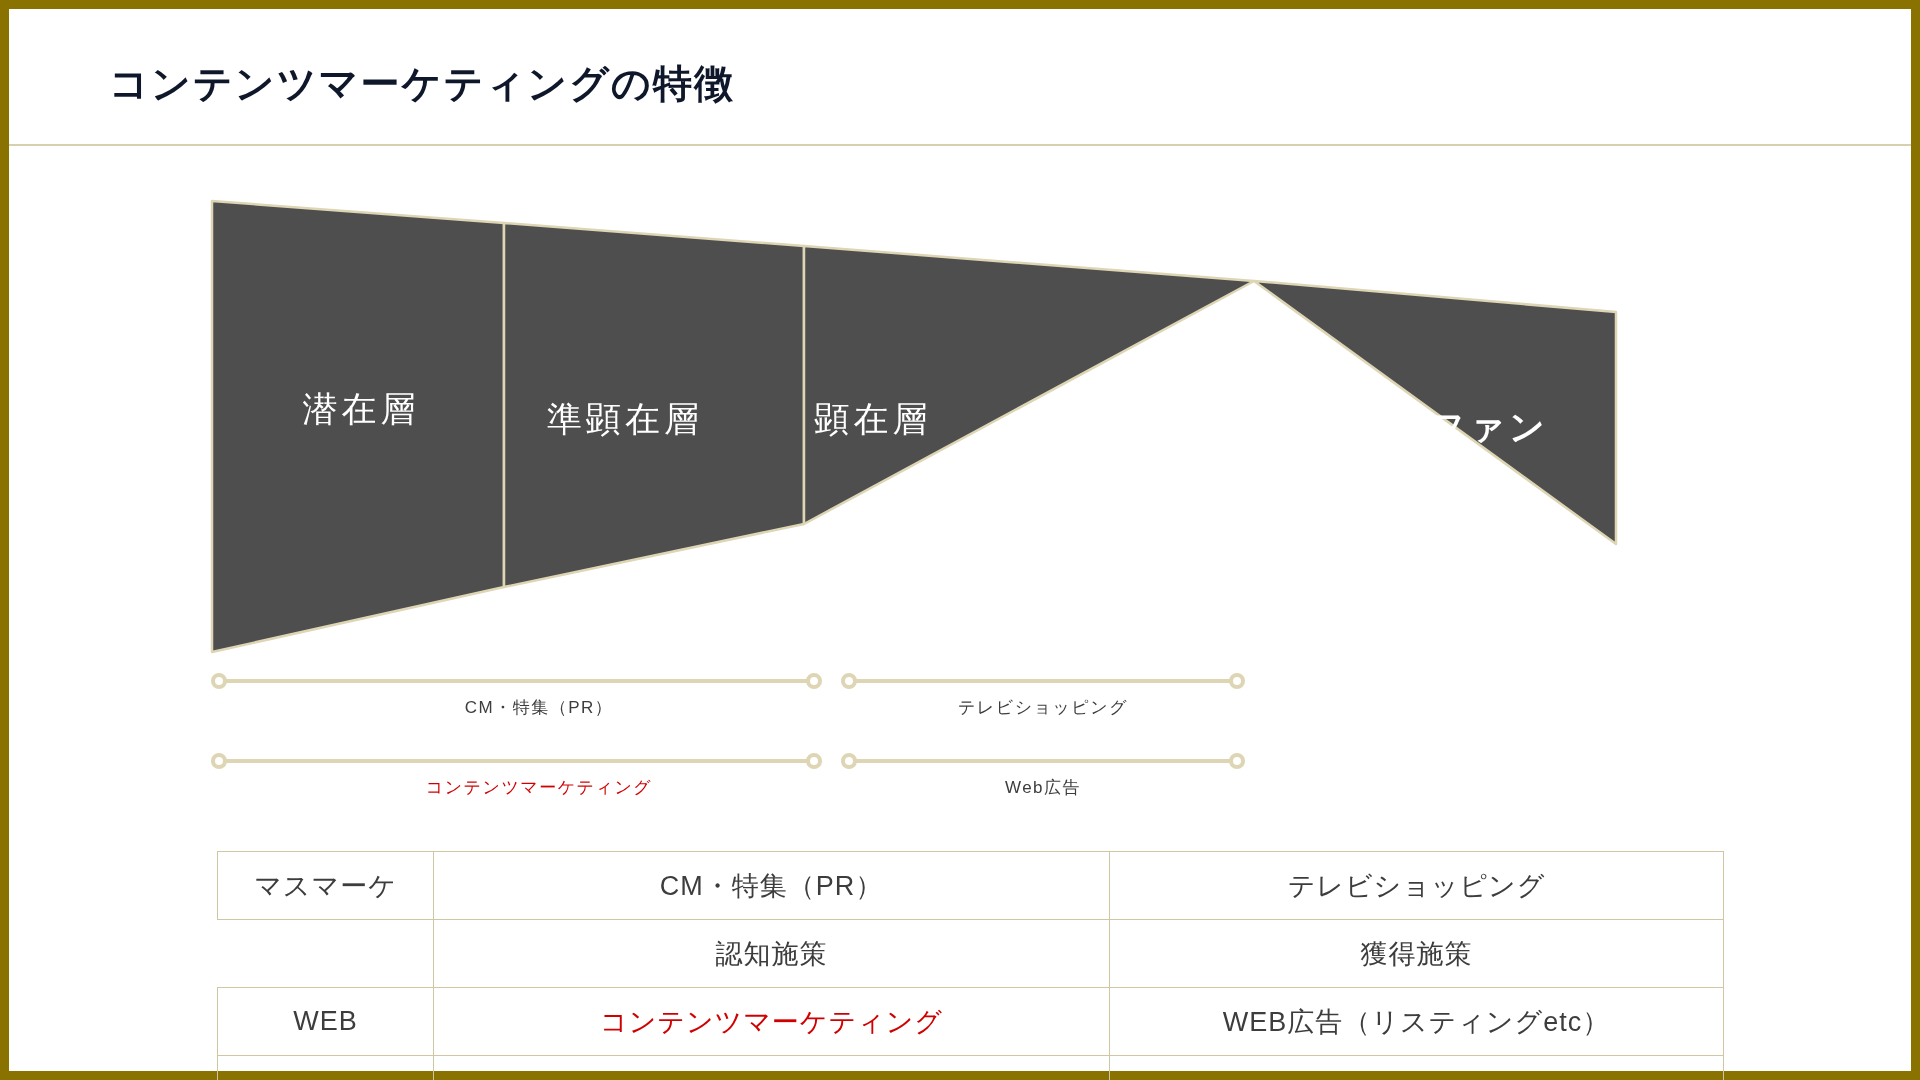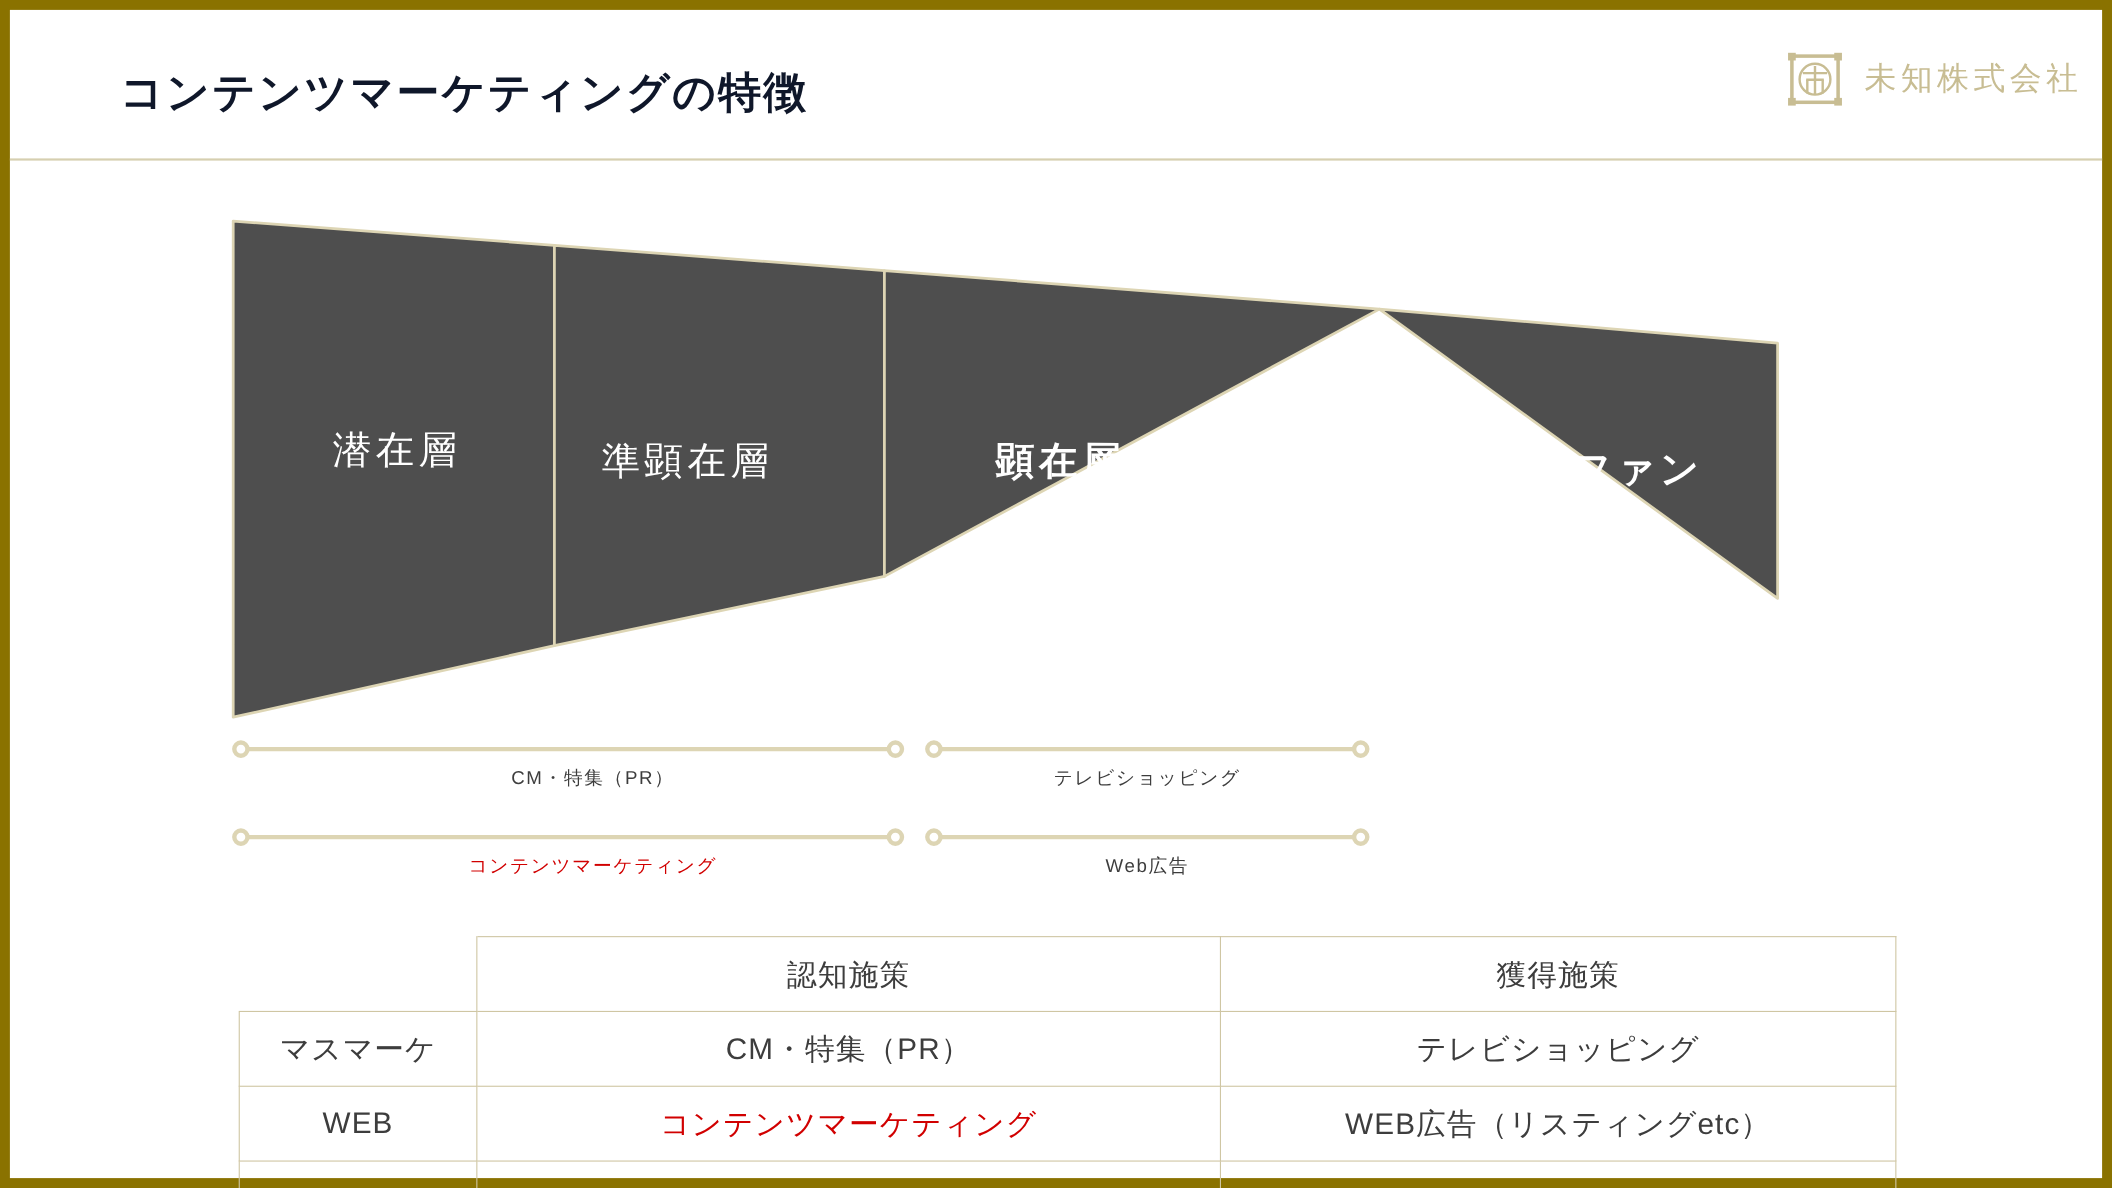--- a/index.html
+++ b/index.html
@@ -112,42 +112,20 @@
   #metrics-table tr.spacer td { height: 40px; border-bottom-color: #cfc6a3; border-top-color: transparent; }
 </style>
 </head>
 <body>
 
 <div id="slide">
 
   <div id="header">
     <div id="page-title">コンテンツマーケティングの特徴</div>
 
-    <div id="brand">
-      <svg id="brand-mark" viewBox="0 0 54 54">
-        <g fill="none" stroke="#c8bd93" stroke-width="3.2">
-          <rect x="6" y="6" width="42" height="42"></rect>
-        </g>
-        <g fill="#c8bd93">
-          <rect x="2.5" y="3" width="7" height="7"></rect>
-          <rect x="44.5" y="3" width="7" height="7"></rect>
-          <rect x="2.5" y="44" width="7" height="7"></rect>
-          <rect x="44.5" y="44" width="7" height="7"></rect>
-        </g>
-        <circle cx="27" cy="27" r="14" fill="none" stroke="#c8bd93" stroke-width="2.2"></circle>
-        <g stroke="#c8bd93" stroke-width="2.2" fill="none">
-          <line x1="16" y1="21.5" x2="38" y2="21.5"></line>
-          <line x1="19" y1="27.5" x2="35" y2="27.5"></line>
-          <line x1="20" y1="27.5" x2="20" y2="40"></line>
-          <line x1="34" y1="27.5" x2="34" y2="40"></line>
-          <line x1="27" y1="15" x2="27" y2="41"></line>
-        </g>
-      </svg>
-      <div id="brand-name">未知株式会社</div>
-    </div>
 
     <div id="header-divider"></div>
   </div>
 
   <svg id="funnel" viewBox="0 0 1902 1062">
 
     <g>
       <polygon points="203,192 495,214 495,578 203,643" fill="#4e4e4e" stroke="#ddd5b4" stroke-width="2.5" stroke-linejoin="round"></polygon>
       <polygon points="495,214 795,237 795,515 495,578" fill="#4e4e4e" stroke="#ddd5b4" stroke-width="2.5" stroke-linejoin="round"></polygon>
       <polygon points="795,237 1245,272 1245,272 795,515" fill="#4e4e4e" stroke="#ddd5b4" stroke-width="2.5" stroke-linejoin="round"></polygon>
@@ -173,39 +151,39 @@
     <g fill="#ffffff" stroke="#ddd5b4" stroke-width="4">
       <circle cx="210" cy="752" r="6"></circle>
         <circle cx="805" cy="752" r="6"></circle>
       <circle cx="840" cy="752" r="6"></circle>
         <circle cx="1228" cy="752" r="6"></circle>
     </g>
   </svg>
 
   <div class="funnel-label" style="left:352px; top:400px;">潜在層</div>
   <div class="funnel-label" style="left:616px; top:410px;">準顕在層</div>
-  <div class="funnel-label" style="left:955px; top:410px;font-weight:bold;">顕在層</div>
+  <div class="funnel-label" style="left:864px; top:410px;">顕在層</div>
   <div class="funnel-label" style="left:1480px; top:418px;font-weight:bold;">ファン</div>
 
   <div class="bracket-label" style="left:530px; top:687px;">CM・特集（PR）</div>
   <div class="bracket-label" style="left:1034px; top:687px;">テレビショッピング</div>
   <div class="bracket-label accent" style="left:530px; top:767px;">コンテンツマーケティング</div>
   <div class="bracket-label" style="left:1034px; top:767px;">Web広告</div>
 
   <table id="metrics-table">
     <tbody>
       <tr>
+        <td class="col-label">マスマーケ</td>
+        <td class="col-a">CM・特集（PR）</td>
+        <td class="col-b">テレビショッピング</td>
+      </tr>
+      <tr>
         <td class="corner col-label"></td>
         <td class="col-a">認知施策</td>
         <td class="col-b">獲得施策</td>
-      </tr>
-      <tr>
-        <td class="col-label">マスマーケ</td>
-        <td class="col-a">CM・特集（PR）</td>
-        <td class="col-b">テレビショッピング</td>
       </tr>
       <tr>
         <td class="col-label">WEB</td>
         <td class="col-a accent">コンテンツマーケティング</td>
         <td class="col-b">WEB広告（リスティングetc）</td>
       </tr>
       <tr class="spacer">
         <td></td>
         <td></td>
         <td></td>

